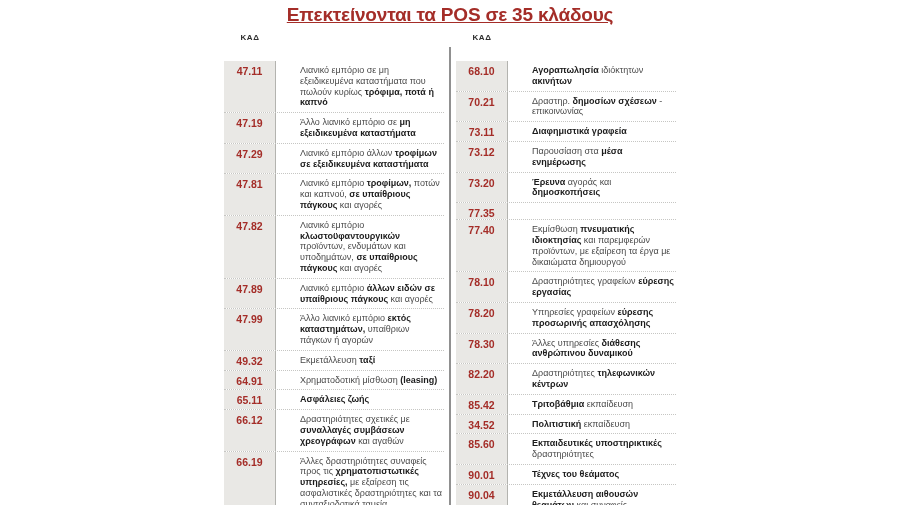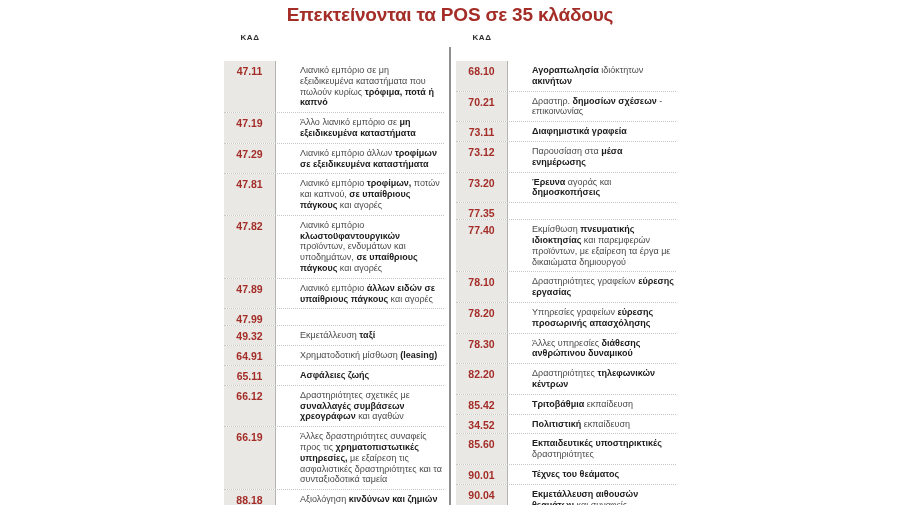--- a/index.html
+++ b/index.html
@@ -14,20 +14,21 @@
   html,body{width:900px;height:505px;overflow:hidden;background:#ffffff;
     font-family:"Liberation Sans","DejaVu Sans",sans-serif;}
   .page{width:452px;margin:0 auto;padding-top:4px;}
   .title{
     text-align:center;
     font-size:19px;
     font-weight:bold;
     color:var(--accent);
     letter-spacing:-0.2px;
     margin-bottom:7px;
+    text-decoration:underline;
   }
   .table{display:flex;align-items:stretch;}
   .half{flex:1;min-width:0;}
   .vdivider{width:2px;background:var(--rule);margin:14px 5px 2px 5px;}
   .kad{
     font-size:8px;font-weight:bold;color:#2e2e2e;
     letter-spacing:0.6px;
     width:52px;text-align:center;
     padding-bottom:19px;
   }
@@ -82,20 +83,21 @@
           <div class="row">
             <div class="code">47.82</div>
             <div class="desc"><span>Λιανικό εμπόριο </span><b>κλωστοϋφαντουργικών</b><span> προϊόντων, ενδυμάτων και υποδημάτων, </span><b>σε υπαίθριους πάγκους</b><span> και αγορές</span></div>
           </div>
           <div class="row">
             <div class="code">47.89</div>
             <div class="desc"><span>Λιανικό εμπόριο </span><b>άλλων ειδών σε υπαίθριους πάγκους</b><span> και αγορές</span></div>
           </div>
           <div class="row">
             <div class="code">47.99</div>
+            <div class="desc"><span>Άλλο λιανικό εμπόριο </span><b>εκτός καταστημάτων,</b><span> υπαίθριων πάγκων ή αγορών</span></div>
           </div>
           <div class="row">
             <div class="code">49.32</div>
             <div class="desc"><span>Εκμετάλλευση </span><b>ταξί</b></div>
           </div>
           <div class="row">
             <div class="code">64.91</div>
             <div class="desc"><span>Χρηματοδοτική μίσθωση </span><b>(leasing)</b></div>
           </div>
           <div class="row">

